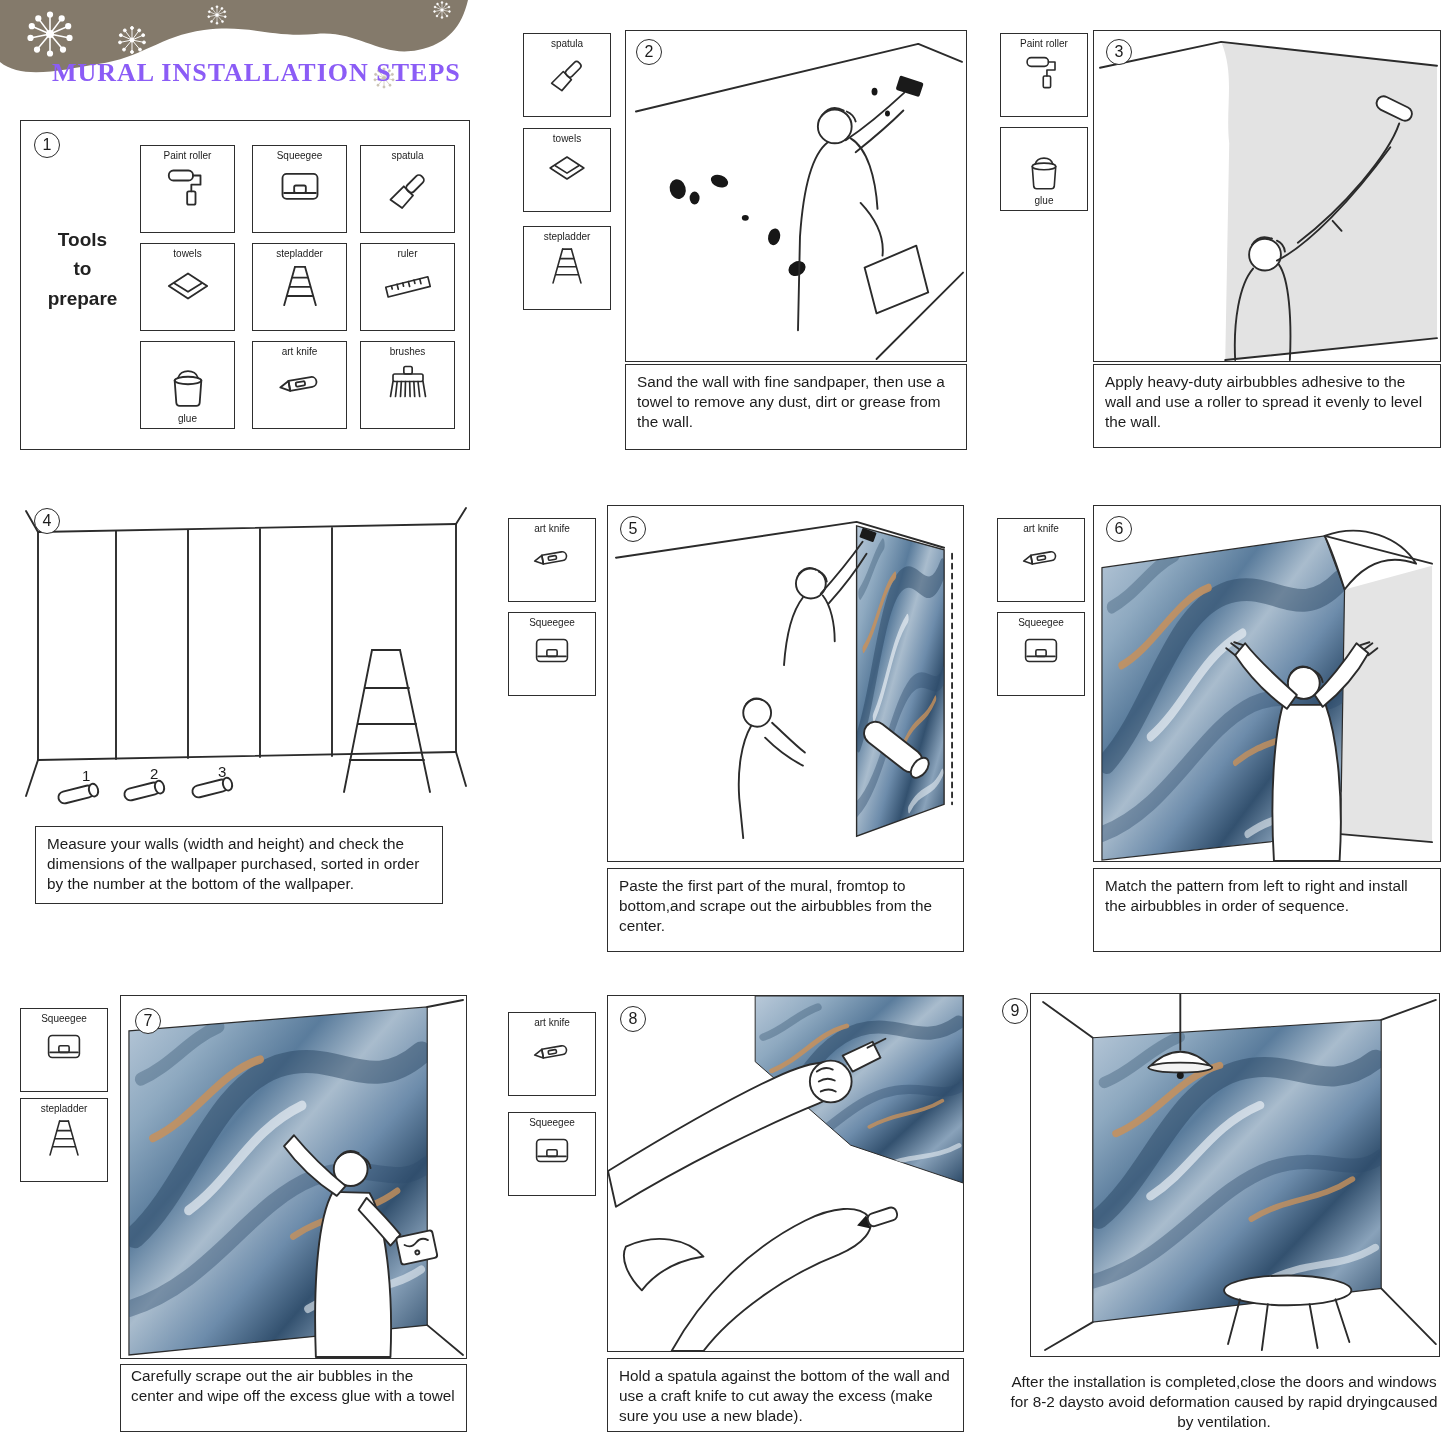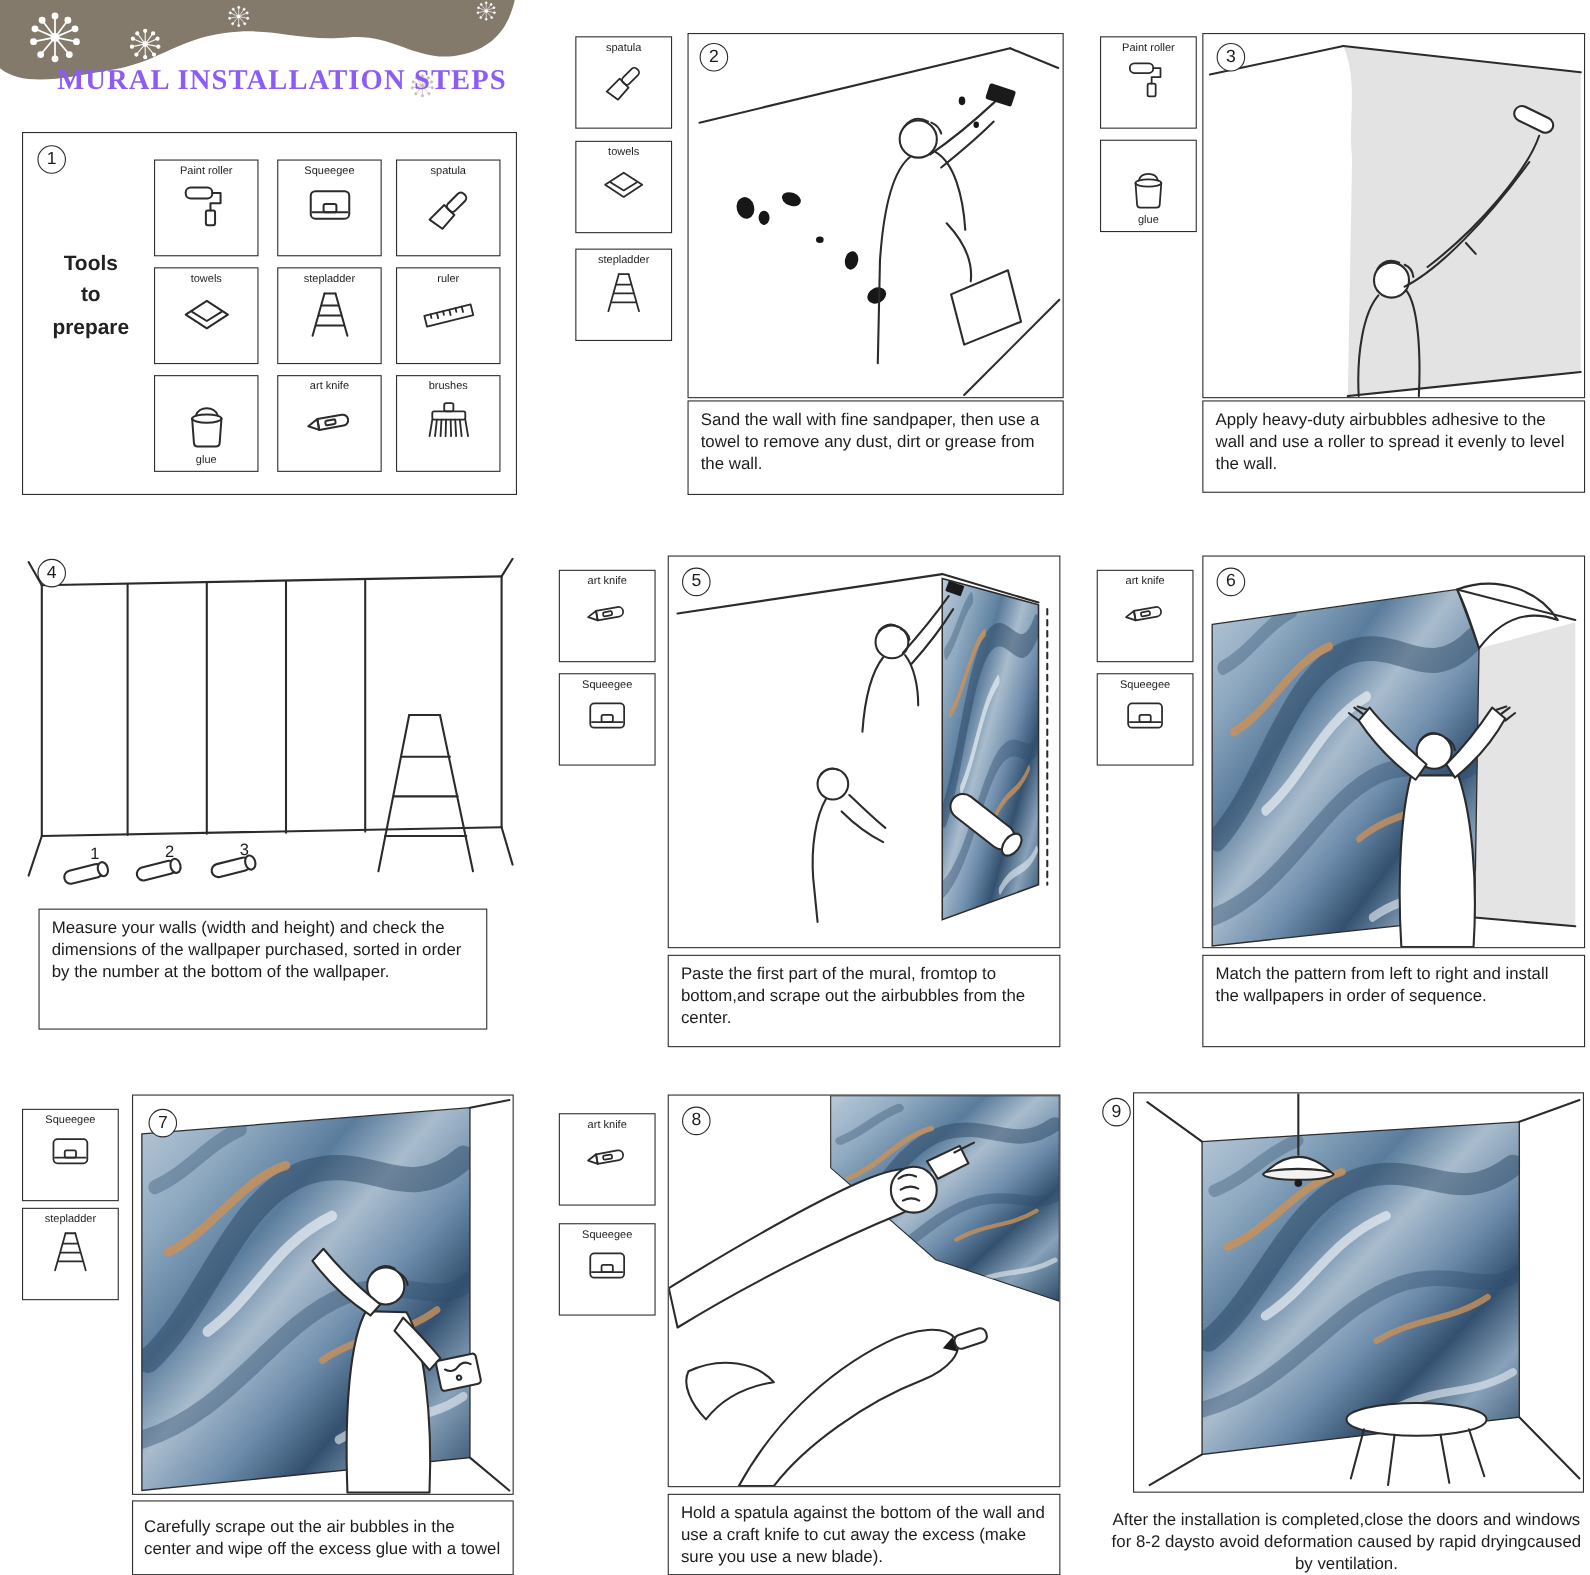--- a/index.html
+++ b/index.html
@@ -346,21 +346,21 @@
     </g>
     <g class="ink" stroke-width="1.8">
       <path d="M352 152 L324 294"></path>
         <path d="M380 152 L410 294"></path>
         <path d="M352 152 h28"></path>
       <path d="M345 190 h44"></path>
         <path d="M338 226 h58"></path>
         <path d="M330 262 h74"></path>
     </g>
   </svg>
-  <div class="caption" style="left:35px;top:826px;width:408px;height:110px">Measure your walls (width and height) and check the dimensions of the wallpaper purchased, sorted in order by the number at the bottom of the wallpaper.</div>
+  <div class="caption" style="left:35px;top:826px;width:408px;height:78px">Measure your walls (width and height) and check the dimensions of the wallpaper purchased, sorted in order by the number at the bottom of the wallpaper.</div>
 
   <div class="tool-tile tileS" style="left:508px;top:518px">
     <span class="tool-label">art knife</span>
     <svg class="tool-icon">
         <use href="#sym-art-knife"></use>
       </svg>
   </div>
   <div class="tool-tile tileS" style="left:508px;top:612px">
     <span class="tool-label">Squeegee</span>
     <svg class="tool-icon">
@@ -445,21 +445,21 @@
         <circle cx="211" cy="178" r="16" fill="#fff"></circle>
         <path d="M198 168 q8 -10 19 -5"></path>
           <path d="M222 166 q7 4 8 11"></path>
         <path d="M194 204 C172 188 154 168 142 150 L152 138 C166 156 186 174 204 190 Z" fill="#fff"></path>
         <path d="M230 202 C250 186 266 166 276 148 L264 138 C252 156 238 174 222 190 Z" fill="#fff"></path>
         <path d="M146 144 l-8 -6 M150 140 l-9 -3 M142 150 l-9 -7"></path>
         <path d="M272 144 l8 -6 M268 140 l9 -3 M276 150 l9 -7"></path>
       </g>
     </svg>
   </div>
-  <div class="caption" style="left:1093px;top:868px;width:348px;height:84px">Match the pattern from left to right and install the wallpapers in order of sequence.</div>
+  <div class="caption" style="left:1093px;top:868px;width:348px;height:84px">Match the pattern from left to right and install the airbubbles in order of sequence.</div>
 
   <div class="tool-tile tileS" style="left:20px;top:1008px">
     <span class="tool-label">Squeegee</span>
     <svg class="tool-icon">
         <use href="#sym-squeegee"></use>
       </svg>
   </div>
   <div class="tool-tile tileS" style="left:20px;top:1098px">
     <span class="tool-label">stepladder</span>
     <svg class="tool-icon">
@@ -490,21 +490,21 @@
         <path d="M217 200 C196 186 177 168 164 150 L174 139 C188 156 206 174 226 190 Z" fill="#fff"></path>
         <path d="M247 202 C260 215 272 228 281 239 L271 250 C261 238 250 226 239 214 Z" fill="#fff"></path>
       </g>
       <g class="ink" transform="rotate(-12 297 252)">
         <rect x="279" y="238" width="37" height="28" rx="3" fill="#fff"></rect>
         <path d="M286 247 q6 5 12 0 q6 -5 12 0"></path>
         <circle cx="297" cy="257" r="2"></circle>
       </g>
     </svg>
   </div>
-  <div class="caption" style="left:120px;top:1364px;width:347px;height:68px;padding:14px 10px">Carefully scrape out the air bubbles in the center and wipe off the excess glue with a towel</div>
+  <div class="caption" style="left:120px;top:1364px;width:347px;height:68px;padding:1px 10px">Carefully scrape out the air bubbles in the center and wipe off the excess glue with a towel</div>
 
   <div class="tool-tile tileS" style="left:508px;top:1012px">
     <span class="tool-label">art knife</span>
     <svg class="tool-icon">
         <use href="#sym-art-knife"></use>
       </svg>
   </div>
   <div class="tool-tile tileS" style="left:508px;top:1112px">
     <span class="tool-label">Squeegee</span>
     <svg class="tool-icon">

